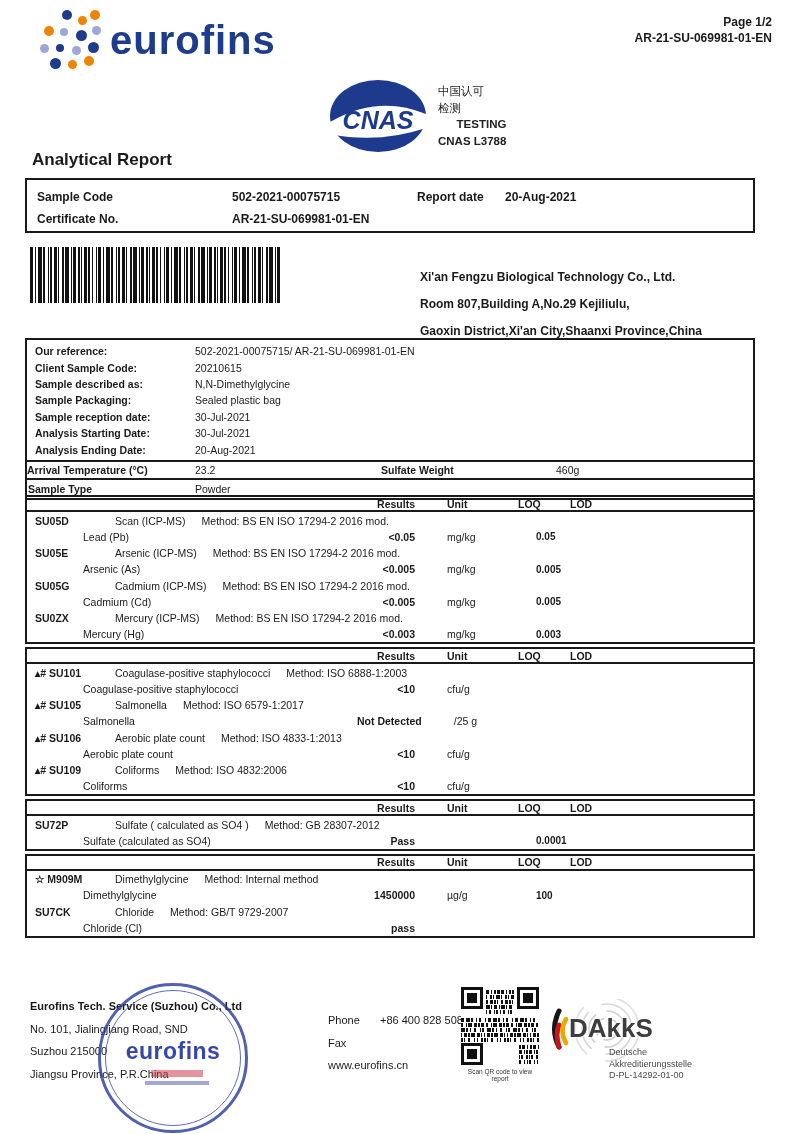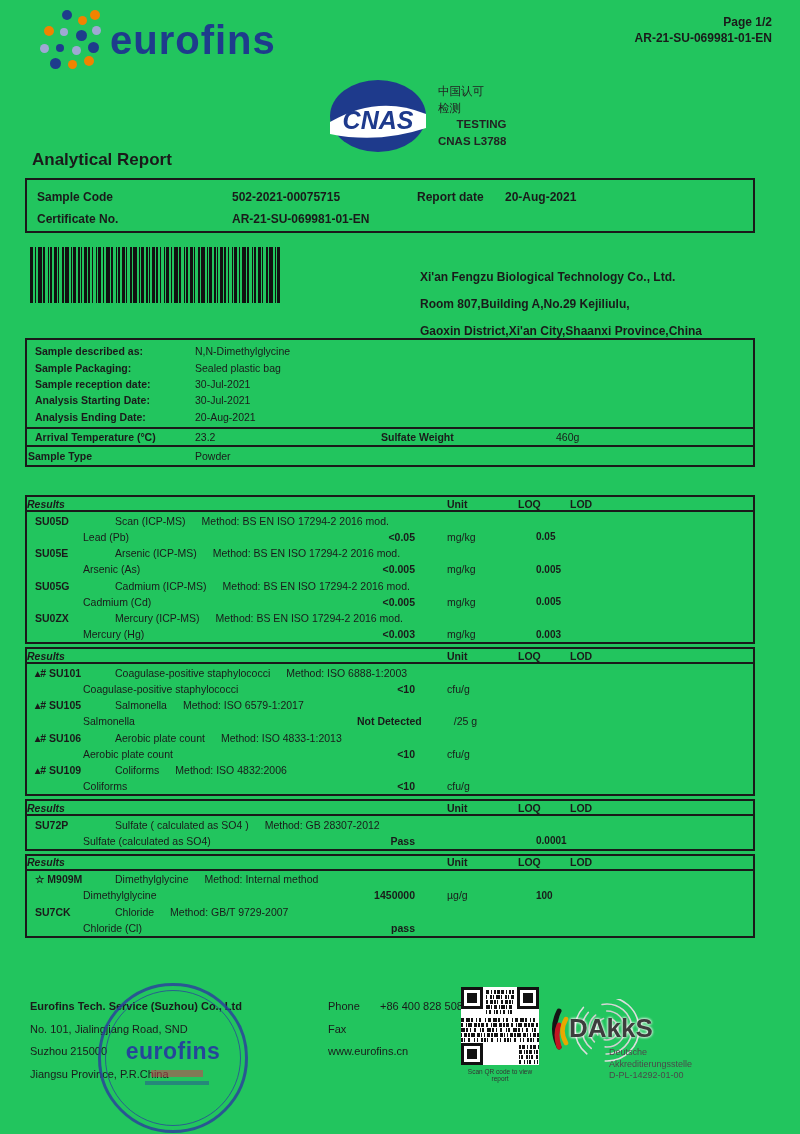--- a/index.html
+++ b/index.html
@@ -1,18 +1,18 @@
 <!DOCTYPE html>
 <html><head>
 <meta charset="utf-8">
 <style>
   * { margin:0; padding:0; box-sizing:border-box; }
   html,body { background:#e8e8e8; }
   body { font-family:"Liberation Sans", sans-serif; color:#1a1a1a; }
-  .page { position:relative; width:800px; height:1134px; background:#22c55e; margin:0 auto; overflow:hidden; }
+  .page { position:relative; width:800px; height:1134px; background:#ffffff; margin:0 auto; overflow:hidden; }
 
   
   .brand { position:absolute; left:38px; top:8px; display:flex; align-items:center; }
   .dotcluster { position:relative; width:66px; height:62px; }
   .dot { position:absolute; border-radius:50%; }
   .brand-word { font-size:40px; font-weight:700; color:#1e3c8c; letter-spacing:1px; margin-left:6px; margin-top:2px; }
   .pageinfo { position:absolute; right:28px; top:14px; text-align:right; font-size:12px; font-weight:700; line-height:16px; }
 
   
   .cnas { position:absolute; left:328px; top:78px; display:flex; align-items:center; }
@@ -31,32 +31,32 @@
   
   .barcode { position:absolute; left:30px; top:247px; }
   .client { position:absolute; left:420px; top:264px; font-size:12px; font-weight:700; line-height:27px; }
 
   
   .refbox { position:absolute; left:25px; top:338px; width:730px; border:2px solid #1a1a1a; padding-top:3px; }
   .ref-row { display:flex; height:16.4px; align-items:center; font-size:10.5px; }
   .ref-label { flex:0 0 168px; padding-left:8px; font-weight:700; }
   .mid-row { display:flex; height:20px; align-items:center; font-size:10.5px;
              border-top:2px solid #1a1a1a; border-bottom:2px solid #1a1a1a; margin-top:2px; }
-  .mid-row .l1 { flex:0 0 168px; padding-left:8px; font-weight:700; }
+  .mid-row .l1 { flex:0 0 168px; font-weight:700; }
   .mid-row .v1 { flex:0 0 186px; }
   .mid-row .l2 { flex:0 0 175px; font-weight:700; }
   .type-row { display:flex; height:18px; align-items:center; font-size:10.5px; }
   .type-row .l1 { flex:0 0 168px; padding-left:1px; font-weight:700; }
 
   
   .results { position:absolute; left:25px; top:495px; width:730px; }
   .section { border:2px solid #1a1a1a; margin-bottom:3px; }
   .sec-head { display:flex; height:15px; align-items:center; font-size:10.5px; font-weight:700;
               border-bottom:2.5px solid #1a1a1a; }
-  .sec-head .h-results { flex:0 0 388px; text-align:left;font-style:italic; }
+  .sec-head .h-results { flex:0 0 388px; text-align:right; }
   .sec-head .h-unit { flex:0 0 60px; margin-left:32px; }
   .sec-head .h-loq { flex:0 0 52px; margin-left:11px; }
   .sec-head .h-lod { flex:1; }
   .t-head { display:flex; height:15.5px; align-items:center; font-size:10.5px; margin-top:1px; }
   .t-code { flex:0 0 88px; padding-left:8px; font-weight:700; white-space:nowrap; }
   .t-name { white-space:nowrap; }
   .t-method { margin-left:16px; white-space:nowrap; }
   .t-val { display:flex; height:16px; align-items:center; font-size:10.5px; }
   .t-val .param { flex:0 0 330px; padding-left:56px; }
   .t-val .result { flex:0 0 58px; text-align:right; font-weight:700; white-space:nowrap; }
@@ -68,21 +68,21 @@
   .footer { position:absolute; left:0; top:993px; width:692px; height:141px; font-size:11px; }
   .f-left { position:absolute; left:30px; top:2px; line-height:22.5px; }
   .f-left .co { font-weight:700; }
   .stamp { position:absolute; left:98px; top:-10px; width:150px; height:150px;
            border:3.5px solid rgba(43,62,158,0.82); border-radius:50%; }
   .stamp::before { content:""; position:absolute; inset:4px; border:1.5px solid rgba(43,62,158,0.75); border-radius:50%; }
   .stamp-word { position:absolute; left:0; right:0; top:52px; text-align:center;
                 font-size:23px; font-weight:700; color:rgba(38,58,160,0.92); letter-spacing:0.5px; }
   .stamp-red { position:absolute; left:50px; top:84px; width:52px; height:7px; background:rgba(205,60,80,0.55); }
   .stamp-blue { position:absolute; left:44px; top:95px; width:64px; height:4px; background:rgba(43,62,158,0.45); }
-  .f-mid { position:absolute; left:328px; top:2px; line-height:22.5px; }
+  .f-mid { position:absolute; left:328px; top:16px; line-height:22.5px; }
   .f-mid .ph { display:flex; }
   .f-mid .ph .lab { width:52px; }
   .qr { position:absolute; left:460px; top:-6px; width:80px; text-align:center; }
   .qr-caption { font-size:6.5px; color:#333; margin-top:1px; }
   .dakks { position:absolute; left:545px; top:6px; width:230px; height:100px; }
   .dakks-word { position:absolute; left:24px; top:14px; font-size:26px; font-weight:700; color:#3d3d3d;
                 text-shadow:0 0 3px #fff, 0 0 3px #fff; }
   .dakks-sub { position:absolute; left:64px; top:48px; font-size:9px; line-height:11.5px; color:#4a4a4a; }
 </style>
 </head>
@@ -150,20 +150,28 @@
   </div>
 
   <div class="client">
     <div>Xi'an Fengzu Biological Technology Co., Ltd.</div>
     <div>Room 807,Building A,No.29 Kejiliulu,</div>
     <div>Gaoxin District,Xi'an City,Shaanxi Province,China</div>
   </div>
 
   <div class="refbox">
     <div>
+        <div class="ref-row">
+          <span class="ref-label">Our reference:</span>
+          <span class="ref-value">502-2021-00075715/  AR-21-SU-069981-01-EN</span>
+        </div>
+        <div class="ref-row">
+          <span class="ref-label">Client Sample Code:</span>
+          <span class="ref-value">20210615</span>
+        </div>
         <div class="ref-row">
           <span class="ref-label">Sample described as:</span>
           <span class="ref-value">N,N-Dimethylglycine</span>
         </div>
         <div class="ref-row">
           <span class="ref-label">Sample Packaging:</span>
           <span class="ref-value">Sealed plastic bag</span>
         </div>
         <div class="ref-row">
           <span class="ref-label">Sample reception date:</span>

